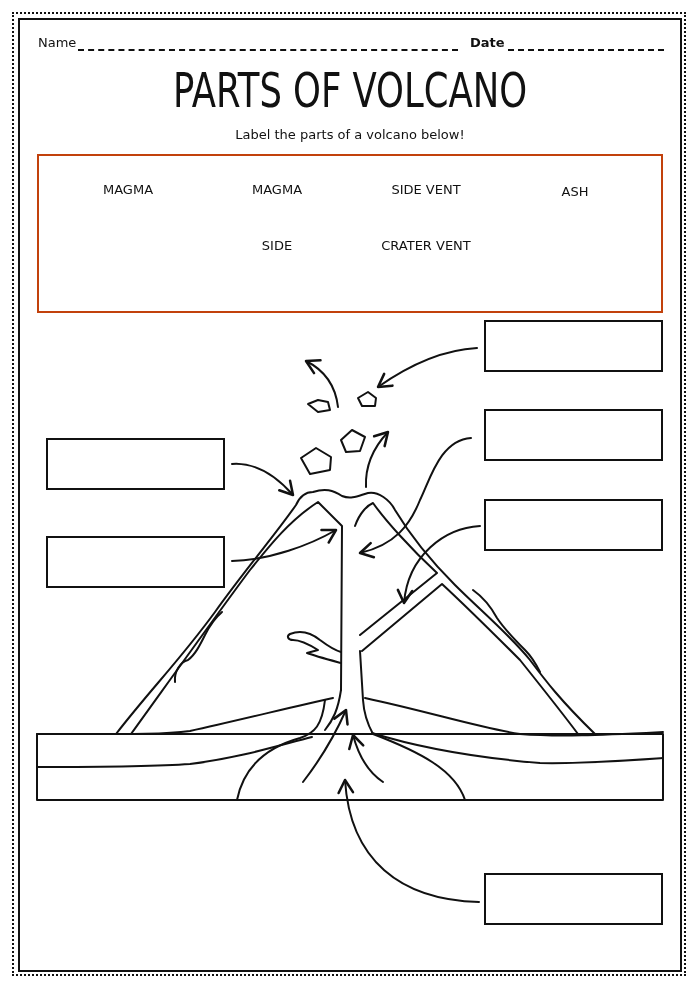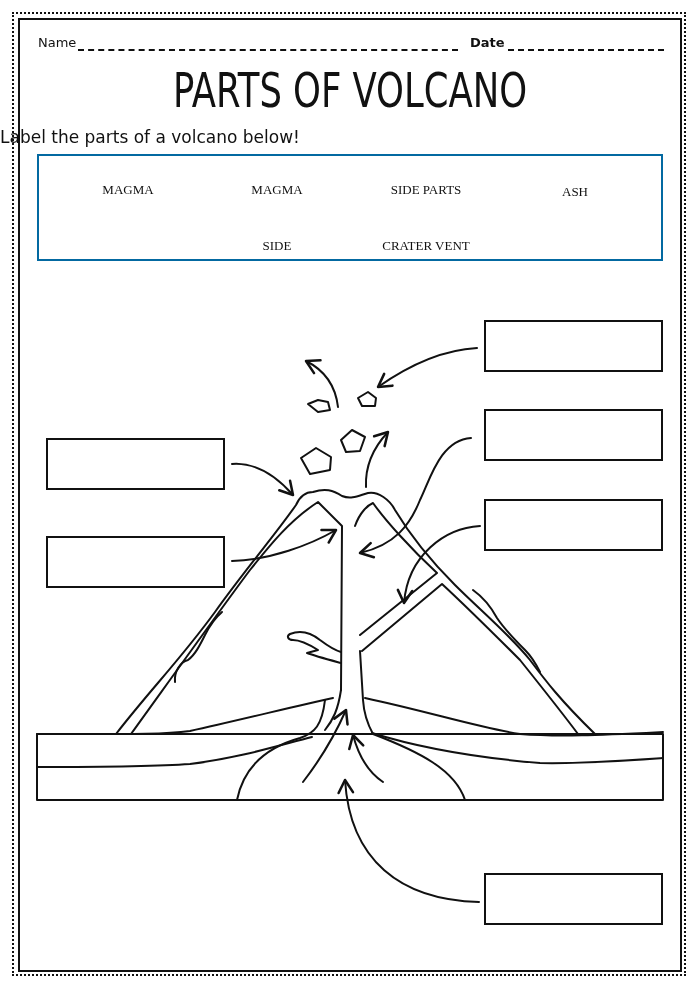--- a/index.html
+++ b/index.html
@@ -5,22 +5,22 @@
   html, body { margin:0; padding:0; background:#fff; }
   body { width:700px; height:990px; position:relative; overflow:hidden; font-family:"DejaVu Sans", sans-serif; color:#111; }
   .outer { position:absolute; left:12px; top:12px; width:674px; height:964px; border:2px dotted #111; box-sizing:border-box; }
   .inner { position:absolute; left:18px; top:18px; width:664px; height:954px; border:2px solid #111; box-sizing:border-box; }
   .hdr { position:absolute; top:35px; font-size:13px; }
   .name-lbl { left:38px; }
   .name-line { position:absolute; left:78px; top:49px; width:380px; border-bottom:2px dashed #111; }
   .date-lbl { left:470px;font-weight:bold; }
   .date-line { position:absolute; left:508px; top:49px; width:156px; border-bottom:2px dashed #111; }
   .title { position:absolute; left:0; width:700px; top:62px; text-align:center; font-family:"DejaVu Sans Condensed","DejaVu Sans", sans-serif; font-size:48px; font-weight:normal; letter-spacing:0px; transform:scaleX(0.82); transform-origin:center; }
-  .subtitle { position:absolute; left:0; width:700px; top:127px; font-size:17px; }
-  .bank { position:absolute; left:37px; top:154px; width:626px; height:107px; border:2px solid #0369a1; box-sizing:border-box;font-family:Liberation Serif, serif; }
+  .subtitle { position:absolute; left:0; width:700px; top:127px; text-align:center; font-size:13px; }
+  .bank { position:absolute; left:37px; top:154px; width:626px; height:159px; border:2px solid #c2410c; box-sizing:border-box; }
   .word { position:absolute; font-size:13px; transform:translateX(-50%); white-space:nowrap; }
   .box { position:absolute; width:179px; height:52px; border:2px solid #111; box-sizing:border-box; background:#fff; }
   svg.art { position:absolute; left:0; top:0; }
 </style>
 </head>
 <body>
 
 <div class="outer"></div>
 <div class="inner"></div>
 
@@ -28,21 +28,21 @@
 <div class="name-line"></div>
 <span class="hdr date-lbl">Date</span>
 <div class="date-line"></div>
 
 <div class="title">PARTS OF VOLCANO</div>
 <div class="subtitle">Label the parts of a volcano below!</div>
 
 <div class="bank">
   <span class="word" style="left:89px;top:26px">MAGMA</span>
   <span class="word" style="left:238px;top:26px">MAGMA</span>
-  <span class="word" style="left:387px;top:26px">SIDE PARTS</span>
+  <span class="word" style="left:387px;top:26px">SIDE VENT</span>
   <span class="word" style="left:536px;top:28px">ASH</span>
   <span class="word" style="left:238px;top:82px">SIDE</span>
   <span class="word" style="left:387px;top:82px">CRATER VENT</span>
 </div>
 
 <svg class="art" width="700" height="990" viewBox="0 0 700 990" fill="none" stroke="#111" stroke-width="2" stroke-linecap="round" stroke-linejoin="round">
   <defs>
     <marker id="ah" viewBox="0 0 10 10" refX="8" refY="5" markerWidth="9" markerHeight="9" orient="auto-start-reverse">
       <path d="M1,1 L8,5 L1,9" fill="none" stroke="#111" stroke-width="1.4"></path>
     </marker>

